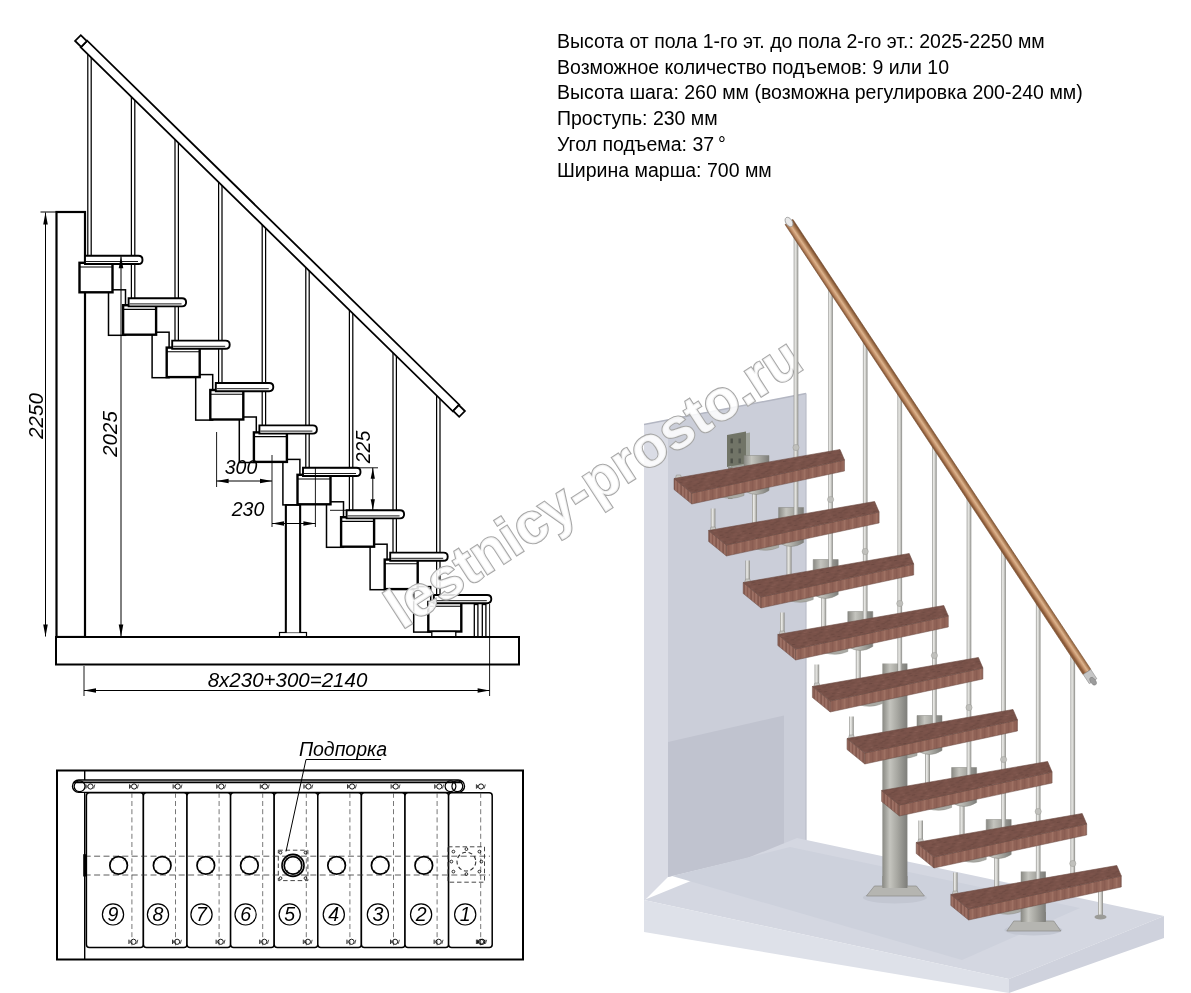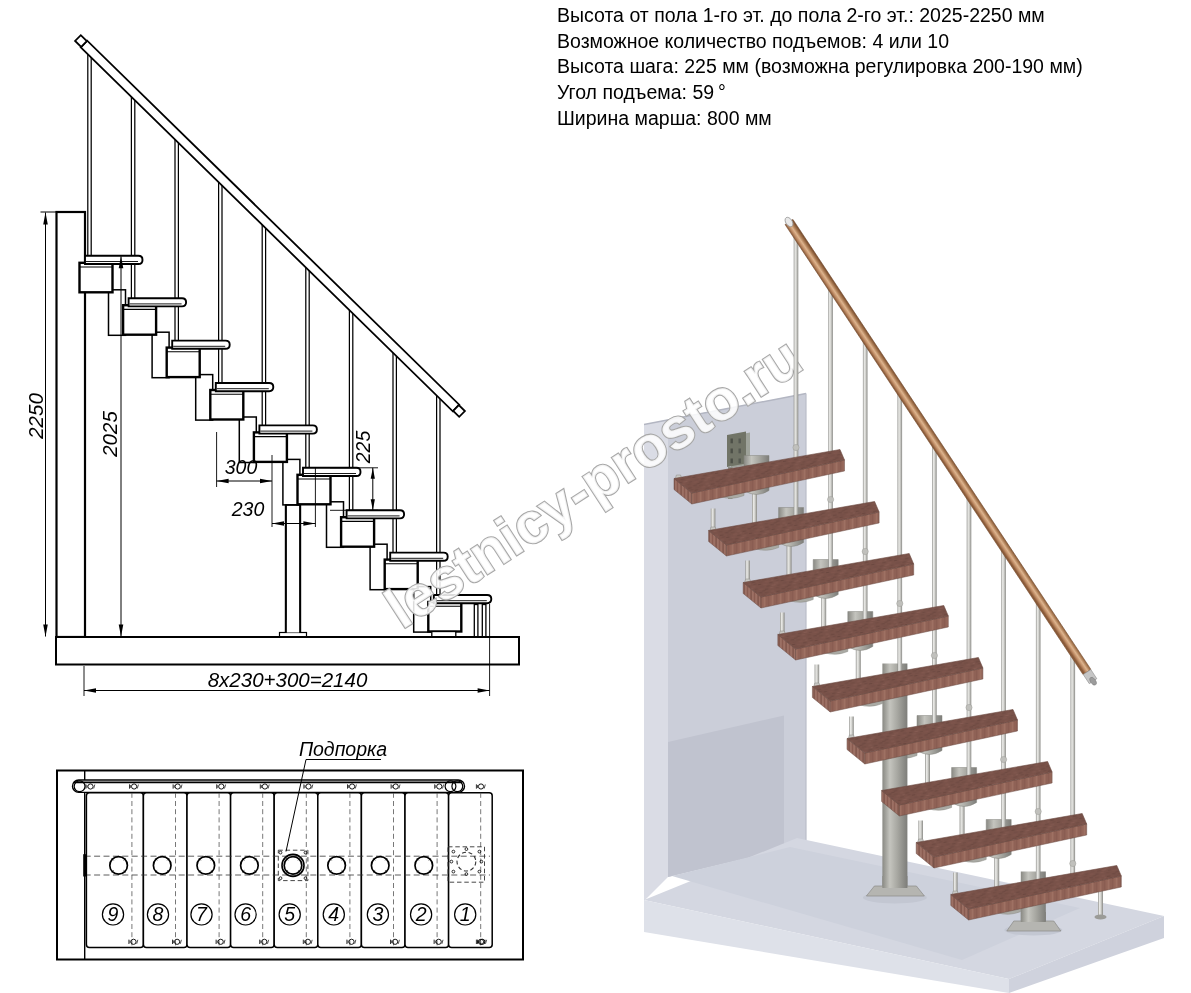--- a/index.html
+++ b/index.html
@@ -1,17 +1,17 @@
 <!DOCTYPE html>
 <html><head><meta charset="utf-8">
 <style>
 html,body{margin:0;padding:0;background:#fff;}
 #page{position:relative;width:1191px;height:993px;overflow:hidden;font-family:"Liberation Sans",sans-serif;}
 #svgwrap{position:absolute;left:0;top:0;}
-#spec{position:absolute;left:557px;top:3px;font-size:19.5px;line-height:25.7px;color:#000;white-space:nowrap;}
+#spec{position:absolute;left:557px;top:29px;font-size:19.5px;line-height:25.7px;color:#000;white-space:nowrap;}
 </style></head>
 <body>
 <div id="page">
 <div id="svgwrap">
 <svg xmlns="http://www.w3.org/2000/svg" width="1191" height="993" viewBox="0 0 1191 993">
 <rect width="100%" height="100%" fill="#ffffff"></rect>
 <defs>
 <linearGradient id="rodg" x1="0" y1="0" x2="1" y2="0">
  <stop offset="0" stop-color="#8e8e8a"></stop>
             <stop offset="0.28" stop-color="#e9e9e6"></stop>
@@ -570,17 +570,18 @@
 <polygon points="785.1,224.6 1083.1,674.6 1090.9,669.4 792.9,219.4" fill="url(#railg)" stroke="#6f4527" stroke-width="0.6"></polygon>
 <ellipse cx="789.0" cy="222.0" rx="5.2" ry="3.2" transform="rotate(56.5 789.0 222.0)" fill="#e8e8e8" stroke="#9a9a9a" stroke-width="0.8"></ellipse>
 <polygon points="1083.2,674.5 1089.3,683.7 1096.8,678.7 1090.8,669.5" fill="#c6c6c6" stroke="#8a8a8a" stroke-width="0.6"></polygon>
 <ellipse cx="1093.1" cy="681.2" rx="4.4" ry="2.5" transform="rotate(56.5 1093.1 681.2)" fill="#9c9c9c" stroke="#777" stroke-width="0.5"></ellipse>
 </g>
 </svg>
 </div>
 
 <div id="spec">
       <div>Высота от пола 1-го эт. до пола 2-го эт.: 2025-2250 мм</div>
-      <div>Возможное количество подъемов: 4 или 10</div>
-      <div>Высота шага: 225 мм (возможна регулировка 200-190 мм)</div>
-      <div>Угол подъема: 59 °</div>
-      <div>Ширина марша: 800 мм</div>
+      <div>Возможное количество подъемов: 9 или 10</div>
+      <div>Высота шага: 260 мм (возможна регулировка 200-240 мм)</div>
+      <div>Проступь: 230 мм</div>
+      <div>Угол подъема: 37 °</div>
+      <div>Ширина марша: 700 мм</div>
     </div>
 </div>
 </body></html>

